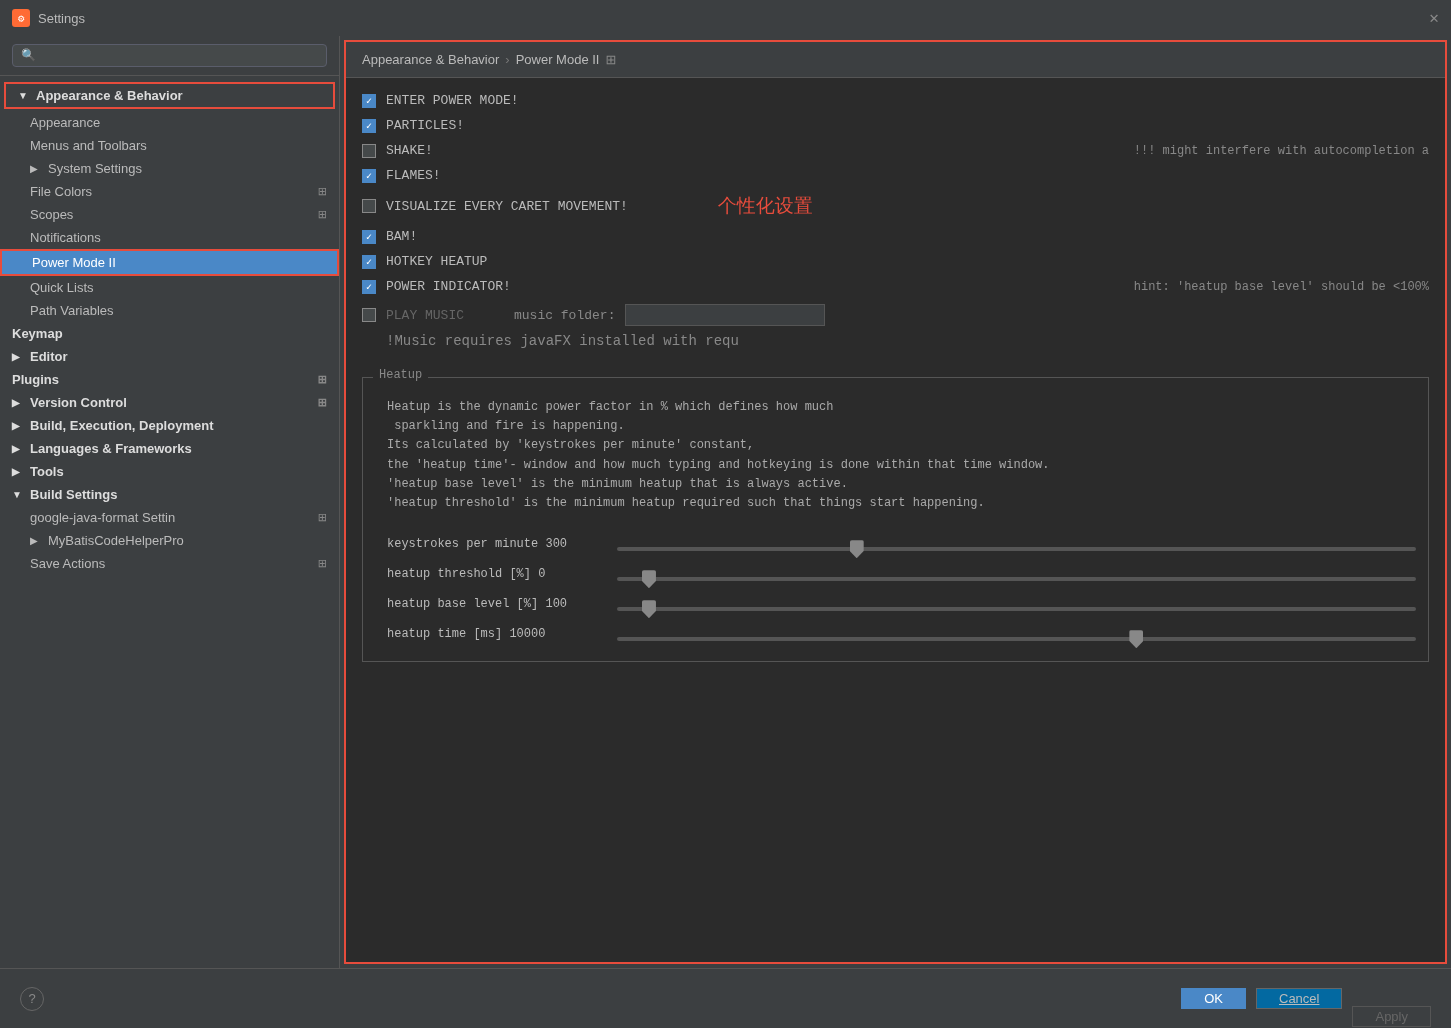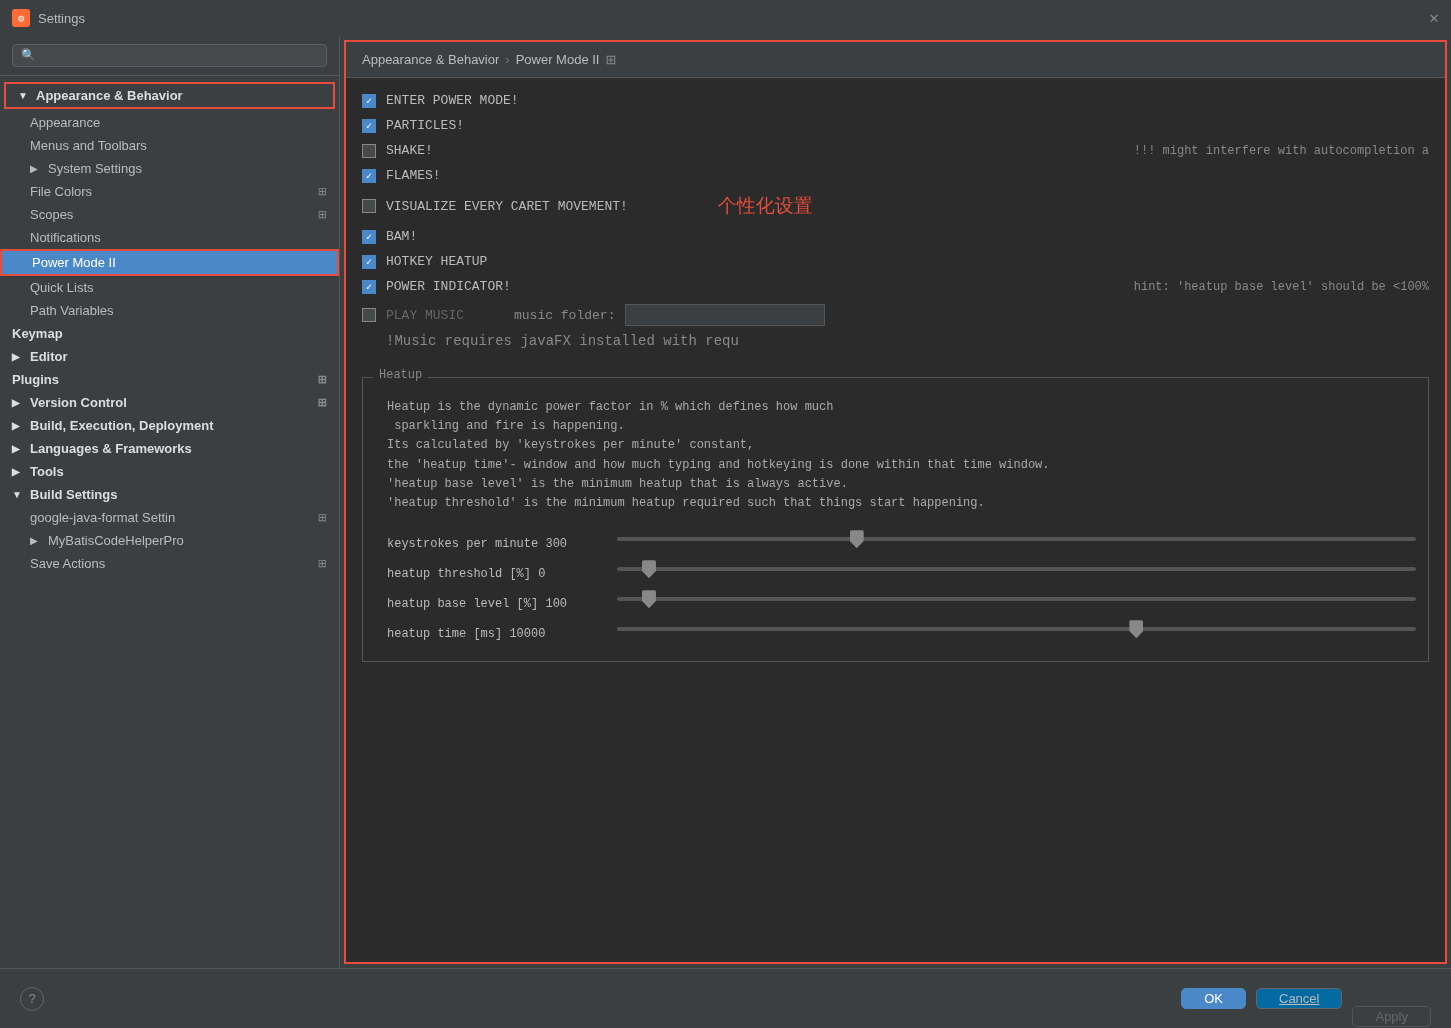--- a/index.html
+++ b/index.html
@@ -207,21 +207,21 @@
     }
     .heatup-desc {
       font-family: 'Courier New', monospace;
       font-size: 12px;
       color: #aaa;
       line-height: 1.6;
       margin-bottom: 16px;
     }
     .slider-row {
       display: flex;
-      align-items: flex-start;
+      align-items: flex-end;
       padding: 8px 0;
     }
     .slider-label {
       font-family: 'Courier New', monospace;
       font-size: 12px;
       color: #bbbbbb;
       width: 230px;
       flex-shrink: 0;
     }
     .slider-track {
@@ -250,21 +250,21 @@
       gap: 10px;
       padding: 0 20px;
       border-top: 1px solid #555;
       flex-shrink: 0;
     }
     .btn {
       padding: 2px 22px;
       font-size: 13px;
       font-family: Arial, sans-serif;
       cursor: pointer;
-      border-radius: 5px;
+      border-radius: 0;
       border: 1px solid transparent;
     }
     .btn-primary {
       background: #4a88c7;
       color: white;
       border-color: #4a88c7;
     }
     .btn-secondary {
       background: #0369a1;
       color: #bbbbbb;

